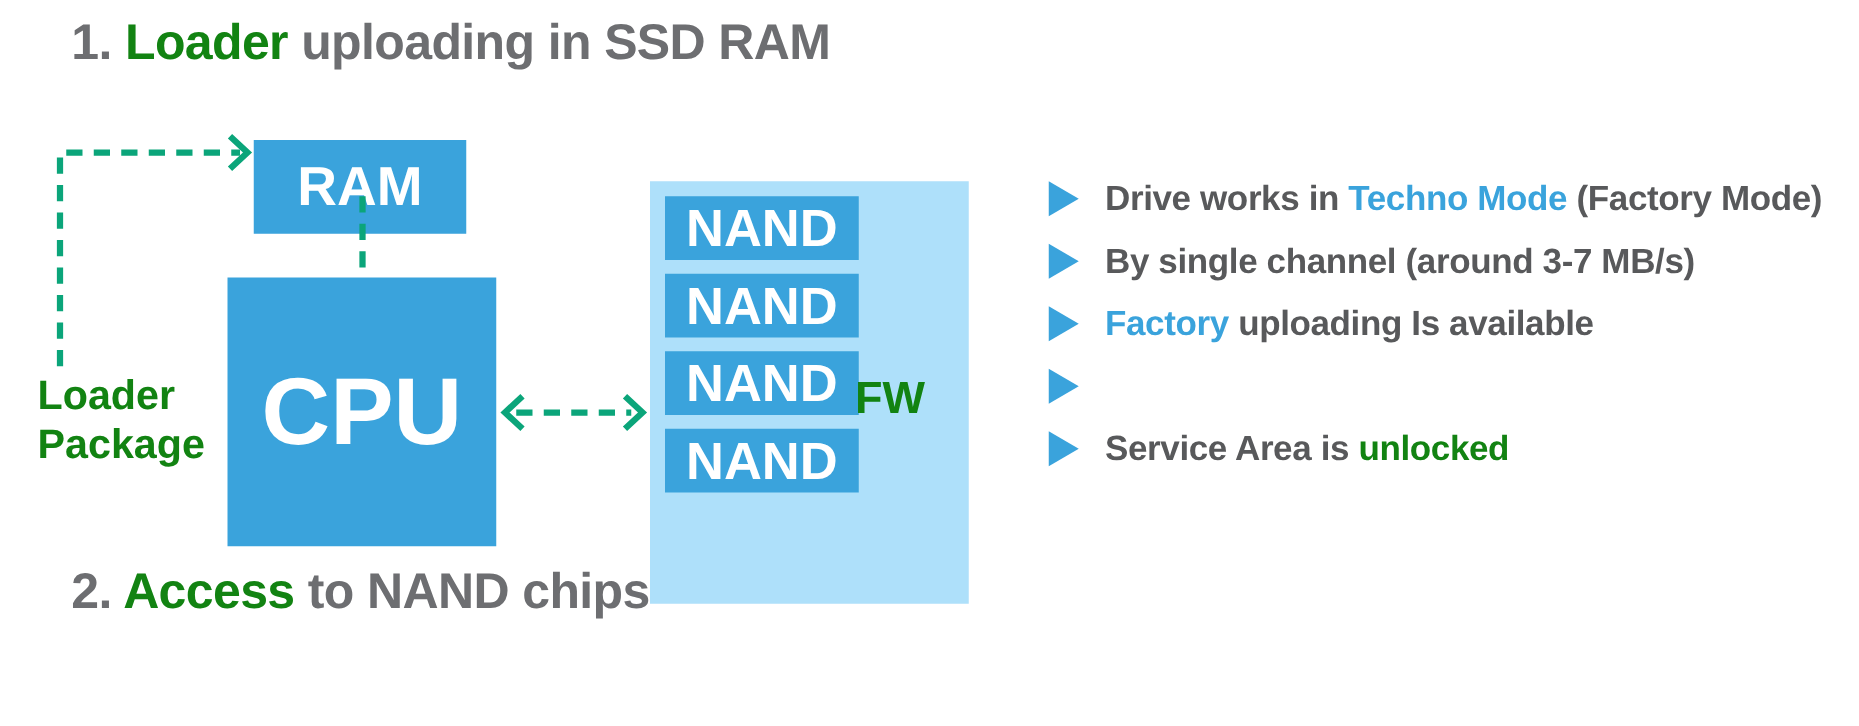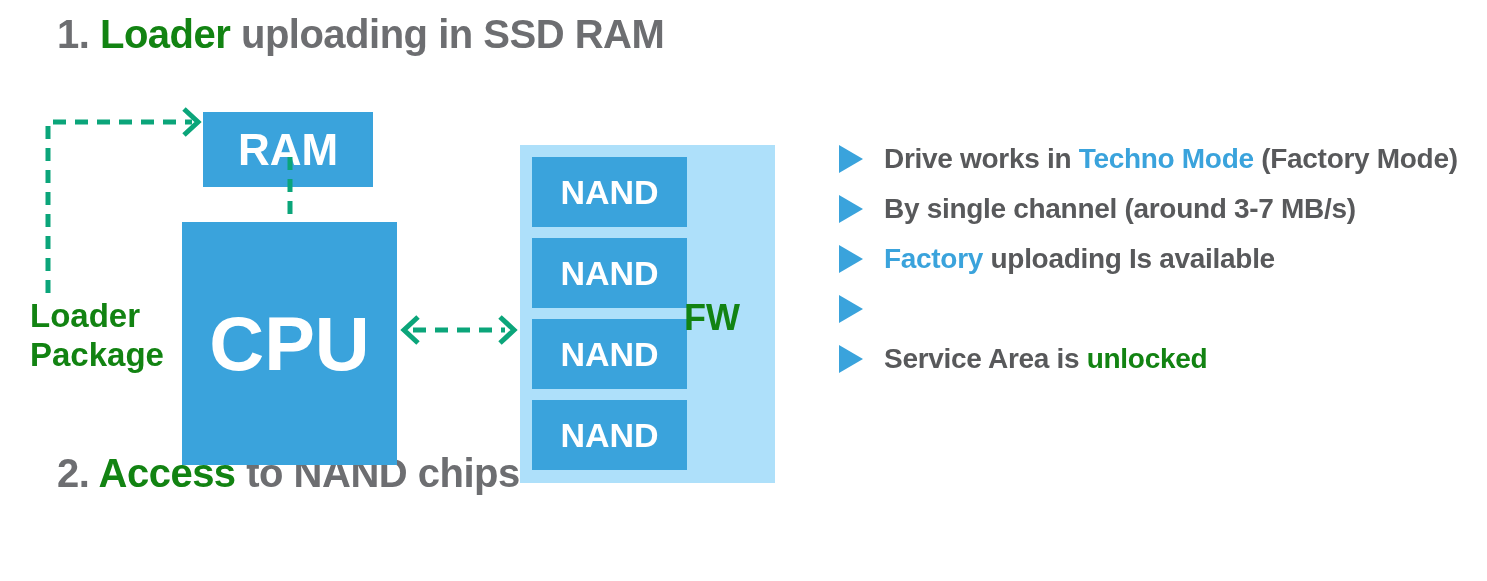--- a/index.html
+++ b/index.html
@@ -30,21 +30,21 @@
   .blue-box {
     position: absolute;
     background: var(--box-blue);
     color: #ffffff;
     display: flex;
     align-items: center;
     justify-content: center;
     white-space: nowrap;
   }
   #ram-box { left: 203px; top: 80px; width: 170px; height: 75px; font-size: 44px; margin-top: 32px; }
-  #cpu-box { left: 182px; top: 222px; width: 215px; height: 243px; font-size: 76px; }
+  #cpu-box { left: 182px; top: 222px; width: 215px; height: 215px; font-size: 76px; }
 
   
   #loader-package {
     position: absolute;
     left: 30px; top: 297px;
     font-size: 33px;
     line-height: 1.18;
     color: var(--accent-green);
   }
 
@@ -56,24 +56,24 @@
     background: var(--container-blue);
   }
   #nand-stack {
     position: absolute;
     left: 12px; top: 12px;
     display: flex;
     flex-direction: column;
     gap: 11px;
   }
   .nand-chip {
-    width: 155px; height: 70px;
+    width: 155px; height: 51px;
     background: var(--box-blue);
     color: #ffffff;
-    font-size: 34px;
+    font-size: 42px;
     display: flex;
     align-items: center;
     justify-content: center;
   }
   #fw-label {
     position: absolute;
     left: 164px; top: 152px;
     font-size: 36px;
     color: var(--accent-green);
     text-align: center;

